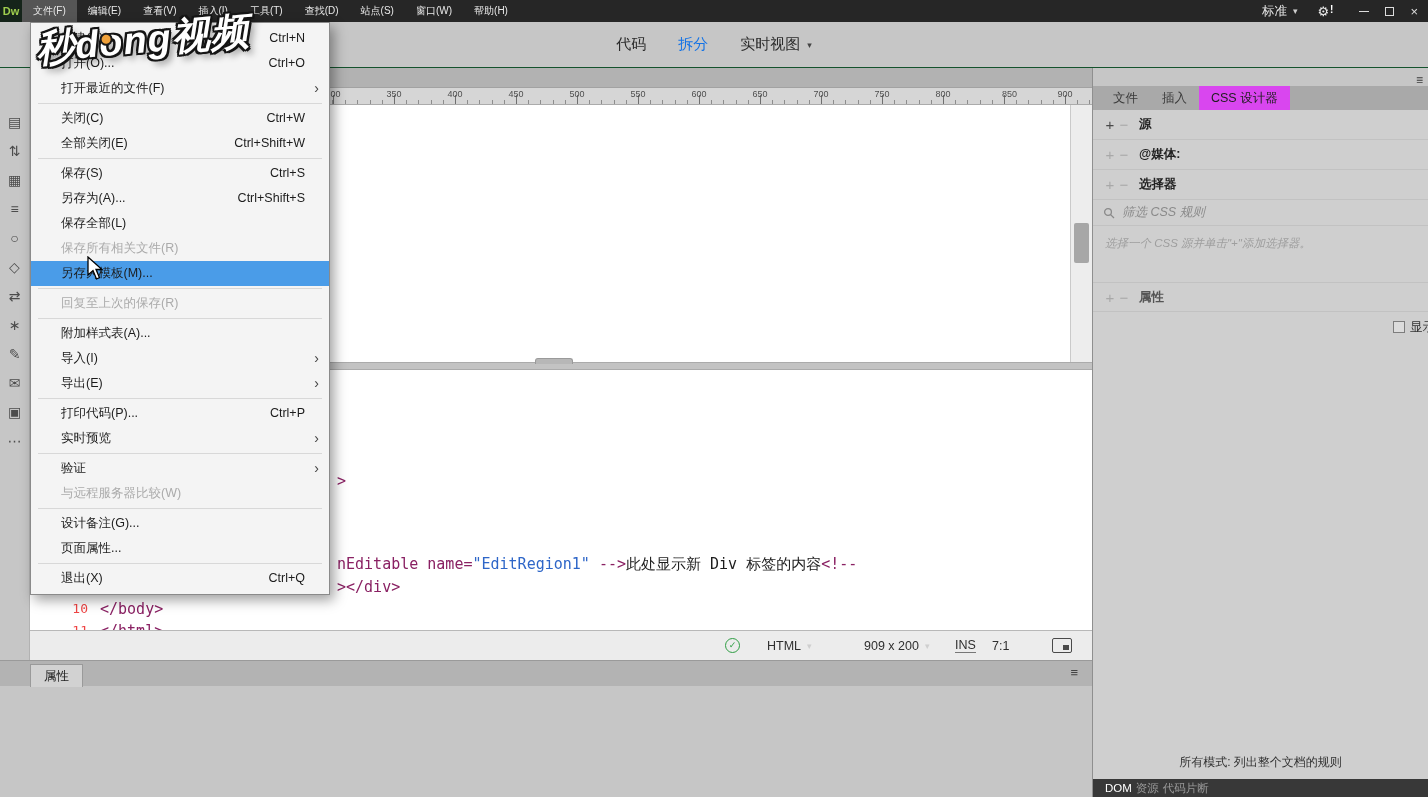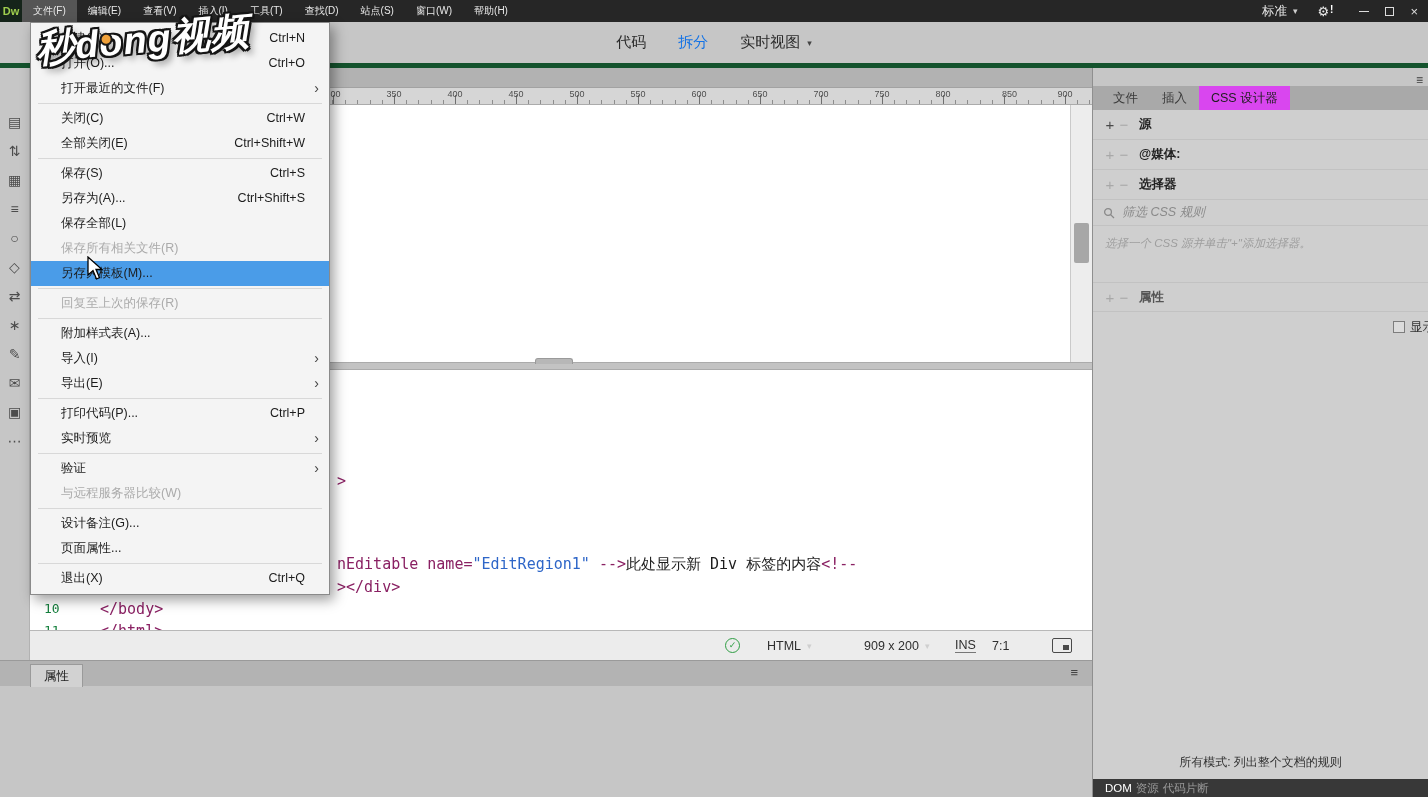--- a/index.html
+++ b/index.html
@@ -18,21 +18,21 @@
   .ws-btn{font-size:12.5px;display:flex;align-items:center;gap:6px;}
   .caret{font-size:9px;color:#cfcfcf;}
   .gear{font-size:13px;display:flex;align-items:flex-start;gap:1px;}
   .gear b{font-size:10px;color:#fff;}
   .win-controls{display:flex;align-items:center;gap:16px;margin-left:6px;}
   .wc-min{width:10px;height:1px;background:#ddd;}
   .wc-max{width:9px;height:9px;border:1px solid #ddd;}
   .wc-close{font-size:13px;color:#ddd;line-height:1;}
 
   
-  .toolbar2{position:absolute;top:22px;left:0;right:0;height:46px;background:#c6c6c6;border-bottom:5px solid #14532d;
+  .toolbar2{position:absolute;top:22px;left:0;right:0;height:46px;background:#c6c6c6;border-bottom:1px solid #14532d;
             display:flex;align-items:center;justify-content:center;gap:32px;font-size:15px;color:#2b2b2b;}
   .tb2-item{display:flex;align-items:center;gap:7px;}
   .tb2-split{color:var(--accent-blue,#1473e6);}
   .toolbar2 .caret{color:#444;}
 
   
   .left-strip{position:absolute;left:0;top:68px;width:30px;height:592px;background:#c6c6c6;border-right:1px solid #b2b2b2;
               display:flex;flex-direction:column;align-items:center;padding-top:45px;gap:11px;}
   .strip-icon{width:18px;height:18px;font-size:14px;line-height:18px;text-align:center;color:#4c4c4c;}
 
@@ -47,21 +47,21 @@
     background-position:303px bottom,303px bottom;}
   .ruler span{position:absolute;top:1px;width:26px;margin-left:-13px;text-align:center;font-size:9px;color:#4f4f4f;}
   .design{position:relative;height:257px;background:#ffffff;}
   .vscroll{position:absolute;right:0;top:0;width:22px;height:100%;background:#ededed;border-left:1px solid #cacaca;}
   .vthumb{position:absolute;left:3px;right:3px;top:118px;height:40px;background:#a7a7a7;border-radius:2px;}
   .splitbar{position:relative;height:8px;background:#c3c3c3;border-top:1px solid #ababab;border-bottom:1px solid #ababab;}
   .grip{position:absolute;left:505px;top:-5px;width:38px;height:6px;background:#b7b7b7;border:1px solid #9a9a9a;border-bottom:none;border-radius:3px 3px 0 0;}
   .codeview{position:relative;height:260px;background:#fff;overflow:hidden;
             font-family:"DejaVu Sans Mono",monospace;font-size:15px;}
   .code-line{position:absolute;left:0;right:0;height:22px;line-height:22px;}
-  .lnum{position:absolute;left:14px;width:44px;text-align:left;color:#15803d;font-size:13px;}
+  .lnum{position:absolute;left:14px;width:44px;text-align:right;color:#ef4444;font-size:13px;}
   .segs{position:absolute;white-space:pre;}
   .c-tag{color:#8a2163;} .c-string{color:#2e66c8;} .c-plain{color:#1c1c1c;}
 
   
   .statusbar{position:relative;height:30px;background:#ececec;border-top:1px solid #b8b8b8;font-size:12.5px;color:#2f2f2f;}
   .sb-abs{position:absolute;top:0;height:100%;display:flex;align-items:center;gap:6px;}
   .sb-check{width:15px;height:15px;border:1.5px solid var(--valid-green,#2f9e44);border-radius:50%;
             color:var(--valid-green,#2f9e44);font-size:9px;line-height:12px;text-align:center;}
   .sb-ins{border-bottom:1px solid #777;}
   .sb-preview{width:20px;height:15px;border:1.5px solid #4a4a4a;border-radius:2px;position:relative;}

